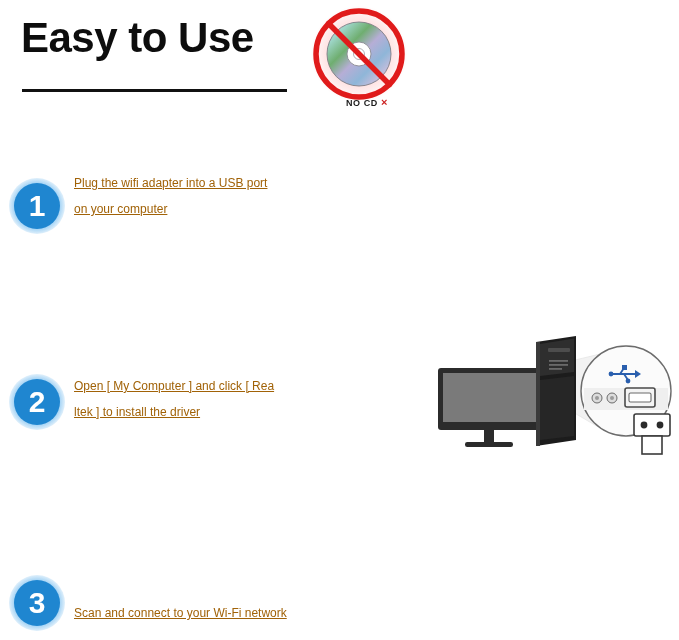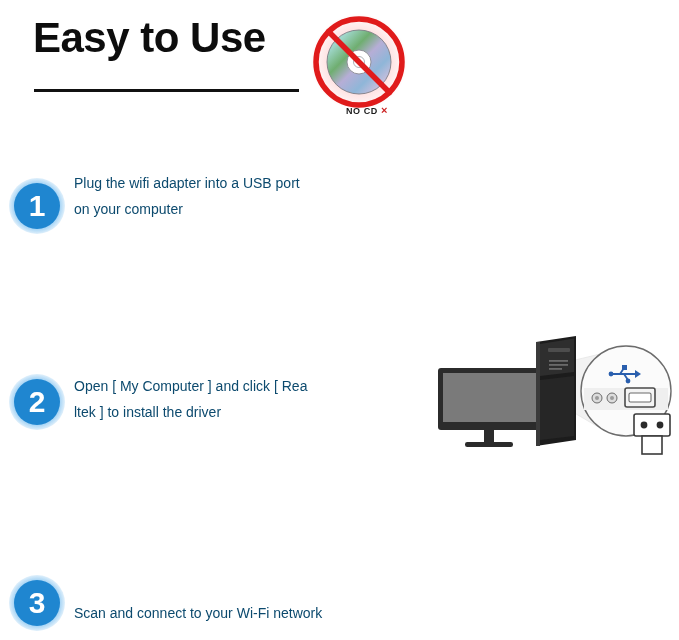--- a/index.html
+++ b/index.html
@@ -12,21 +12,21 @@
     height: 640px;
     position: relative;
     overflow: hidden;
     font-family: "Liberation Sans", sans-serif;
     color: #1a1a1a;
   }
 
   
   #header {
     position: absolute;
-    left: 16px; top: 0;
+    left: 4px; top: 0;
     width: 545px; height: 120px;
   }
   #page-title {
     position: absolute;
     left: 17px; top: 17px;
     font-size: 42px;
     font-weight: bold;
     letter-spacing: -0.5px;
     line-height: 1;
     color: #0d0d0d;
@@ -35,21 +35,21 @@
   #title-rule {
     position: absolute;
     left: 18px; top: 89px;
     width: 265px; height: 3px;
     background: #111111;
   }
 
   
   #no-cd-badge {
     position: absolute;
-    left: 305px; top: 12px;
+    left: 305px; top: 4px;
     width: 108px; height: 104px;
   }
   #no-cd-glow {
     position: absolute;
     left: 6px; top: 2px;
     width: 96px; height: 96px;
     border-radius: 50%;
     background: radial-gradient(circle, rgba(255,190,190,0.55) 40%, rgba(255,255,255,0) 72%);
   }
   .no-cd-svg { position: absolute; left: 0; top: 0; }
@@ -101,24 +101,25 @@
     line-height: 46px;
     text-align: center;
     font-size: 30px;
     font-weight: bold;
     color: #ffffff;
     font-family: "Liberation Sans", sans-serif;
   }
 
   .step-text {
     position: absolute;
-    font-size: 14px;
+    font-size: 12px;
     line-height: 26px;
-    color: #0c4a6e;
+    color: #a16207;
     white-space: pre-line;
+    text-decoration: underline;
   }
 
   #step-1 .step-badge { left: 9px; top: 10px; }
   #step-1 .step-text  { left: 74px; top: 2px; width: 380px; }
 
   #step-2 .step-badge { left: 9px; top: 44px; }
   #step-2 .step-text  { left: 74px; top: 36px; width: 392px; margin-top: 7px; }
 
   #step-3 .step-badge { left: 9px; top: 55px; }
   #step-3 .step-text  { left: 74px; top: 62px; width: 420px; margin-top: 18px; }

